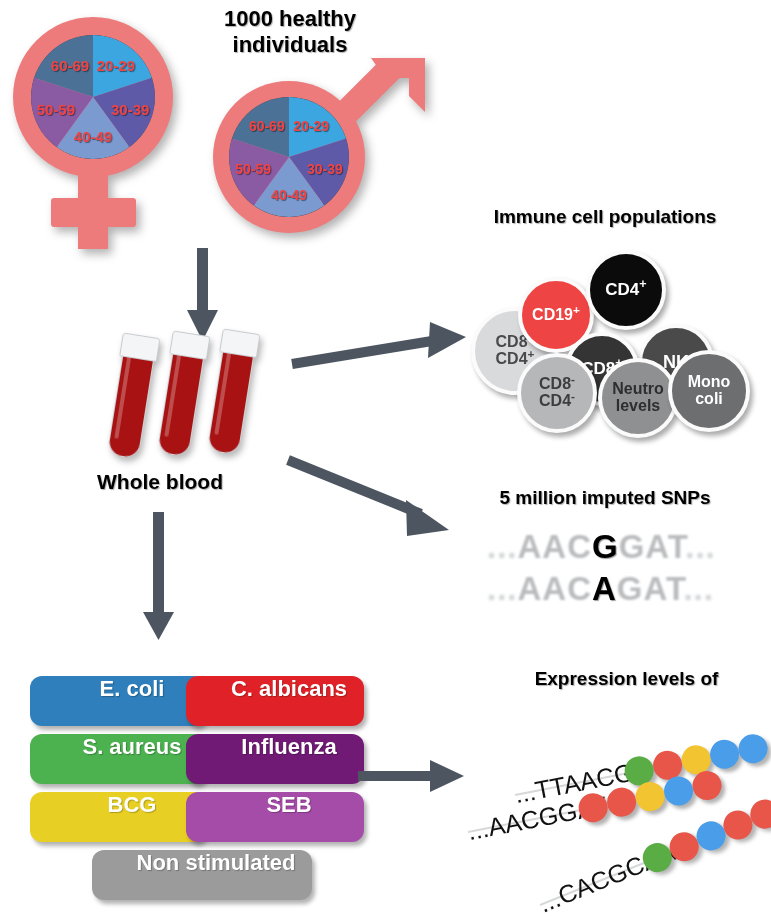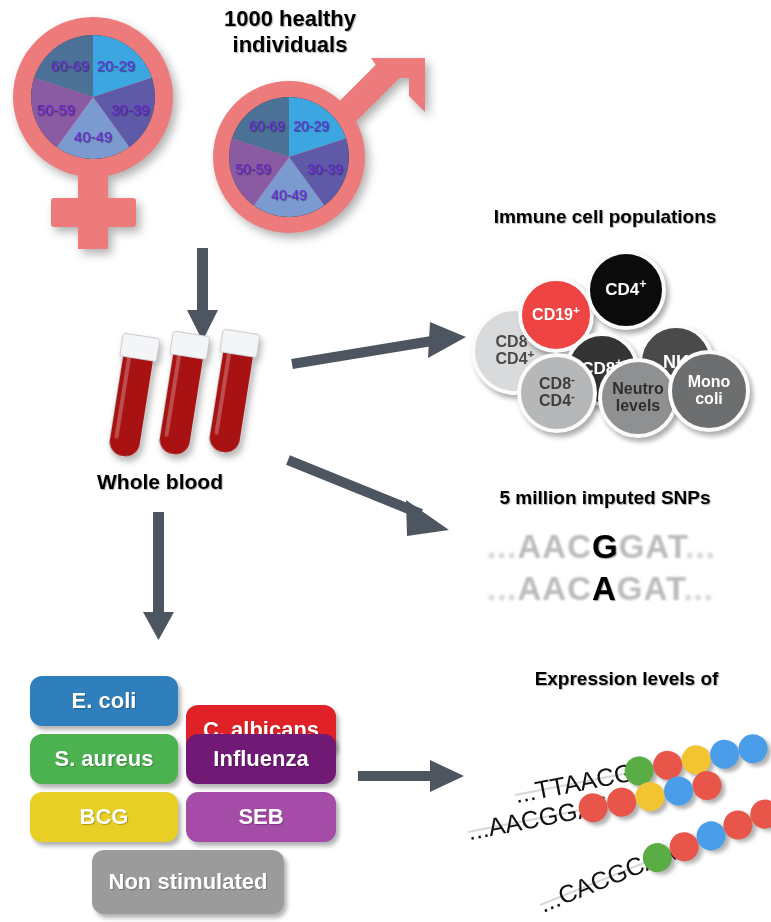--- a/index.html
+++ b/index.html
@@ -24,21 +24,21 @@
   .symbol{filter:drop-shadow(4px 5px 5px rgba(0,0,0,0.30));}
   .ring{
     position:absolute;border-radius:50%;background:#ee7b7c;
   }
   .pie{
     position:absolute;border-radius:50%;
     box-shadow:0 0 0 2px #4b525c inset;
     overflow:hidden;
   }
   .seglab{
-    position:absolute;color:#6d28d9;font-weight:normal;white-space:nowrap;
+    position:absolute;color:#ef4444;font-weight:bold;white-space:nowrap;
     text-shadow:1px 1px 1px rgba(0,0,0,.45);
     transform:translate(-50%,-50%);
   }
   .fcross-v{position:absolute;background:#ee7b7c;}
   .fcross-h{position:absolute;background:#ee7b7c;border-radius:3px;}
   .marrow-shaft{position:absolute;background:#ee7b7c;transform-origin:0 50%;}
   .marrow-head{position:absolute;width:0;height:0;}
 
   
   .tube{position:absolute;transform-origin:50% 100%;
@@ -68,23 +68,24 @@
   
   .snprow{position:absolute;white-space:nowrap;font-size:33px;font-weight:bold;
           letter-spacing:1px;font-family:"Liberation Sans", sans-serif;}
   .snprow .dim{color:#b9bbbd;filter:blur(1.1px);}
   .snprow .hot{color:#000;filter:none;text-shadow:1px 1px 1px rgba(0,0,0,.4);}
   .snprow .fade{color:#cfd1d3;filter:blur(1.4px);}
 
   
   .stim{
     position:absolute;border-radius:12px;color:#fff;font-weight:bold;
-    display:flex;align-items:center;justify-content:center;
+    display:flex;align-items:flex-start;justify-content:center;
     font-size:22px;box-shadow:3px 4px 4px rgba(0,0,0,.30);
     text-shadow:1px 1px 1px rgba(0,0,0,.25);
+    padding-left:28px;
   }
 
   
   .strand{position:absolute;transform-origin:0 50%;}
   .strand-line{position:absolute;left:0;top:50%;height:2px;background:#d6d8da;
                transform:translateY(-50%);}
   .strand-txt{position:absolute;left:0;top:50%;transform:translateY(-50%);
               font-size:25px;color:#111;white-space:nowrap;
               font-family:"Liberation Sans", sans-serif;}
   .bead{position:absolute;border-radius:50%;top:50%;transform:translateY(-50%);
@@ -249,36 +250,36 @@
   </div>
 
   <div class="snprow" style="left:487px;top:570px;">
     <span class="fade">...</span><span class="dim">AAC</span><span class="hot">A</span><span class="dim">GAT</span><span class="fade">...</span>
   </div>
 
   <div class="abs" style="left:30px;top:676px;width:320px;height:220px;">
     <div class="stim" style="left:0px;top:0px;width:148px;height:50px;background:#2e7fbb;">
       <span>E. coli</span>
       </div>
-    <div class="stim" style="left:156px;top:0px;width:150px;height:50px;background:#e02228;margin-top:29px;">
+    <div class="stim" style="left:156px;top:0px;width:150px;height:50px;background:#e02228;">
       <span>C. albicans</span>
       </div>
     <div class="stim" style="left:0px;top:58px;width:148px;height:50px;background:#4cb14f;">
       <span>S. aureus</span>
       </div>
     <div class="stim" style="left:156px;top:58px;width:150px;height:50px;background:#701a75;">
       <span>Influenza</span>
       </div>
     <div class="stim" style="left:0px;top:116px;width:148px;height:50px;background:#e8cf24;">
       <span>BCG</span>
       </div>
     <div class="stim" style="left:156px;top:116px;width:150px;height:50px;background:#a54ba8;">
       <span>SEB</span>
       </div>
-    <div class="stim" style="left:62px;top:174px;width:192px;height:64px;background:#9b9b9b;">
+    <div class="stim" style="left:62px;top:174px;width:192px;height:50px;background:#9b9b9b;">
       <span>Non stimulated</span>
       </div>
   </div>
 
   <div class="abs" style="left:358px;top:752px;width:110px;height:48px;">
     <svg width="110" height="48" viewBox="0 0 110 48" aria-hidden="true">
       <rect x="0" y="19" width="78" height="10" fill="#4d5560"></rect>
       <polygon points="72,8 106,24 72,40" fill="#4d5560"></polygon>
     </svg>
   </div>

